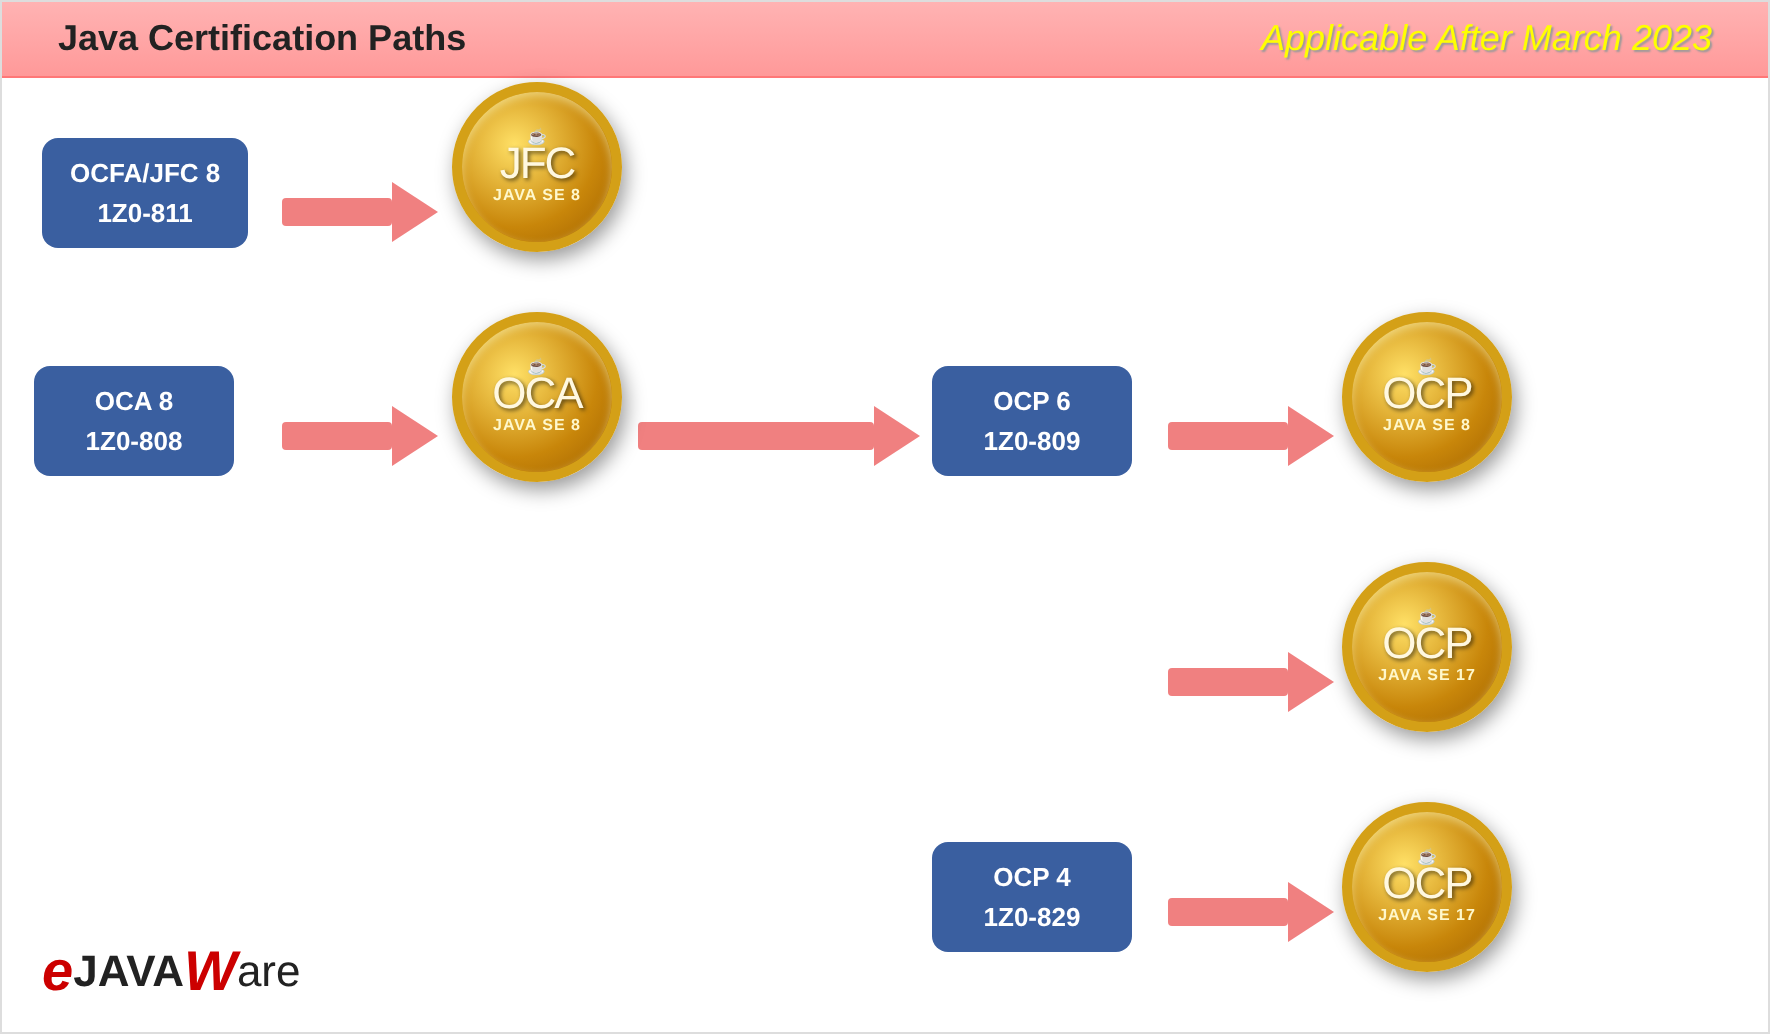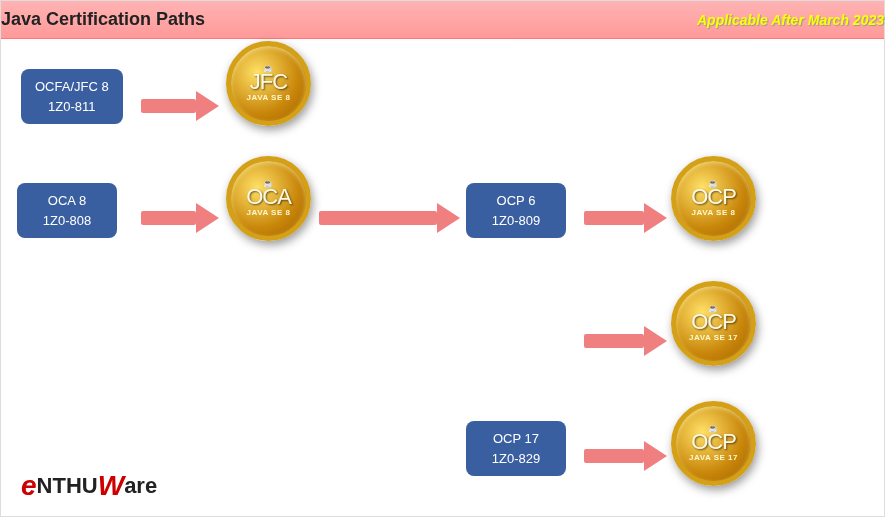--- a/index.html
+++ b/index.html
@@ -16,51 +16,51 @@
       width: 885px;
       height: 517px;
       background: white;
       position: relative;
       border: 1px solid #ddd;
     }
 
     
     .header {
       background: linear-gradient(to bottom, #ffb3b3, #ff9999);
-      padding: 8px 0;
+      padding: 8px 28px;
       display: flex;
       justify-content: space-between;
       align-items: center;
       border-bottom: 1px solid #ff7777;
     }
 
     .header-title {
       font-size: 18px;
       font-weight: bold;
       color: #222;
     }
 
     .header-subtitle {
-      font-size: 14px;
-      font-weight: bold;
+      font-size: 18px;
+      font-weight: normal;
       font-style: italic;
       color: #ffff00;
       text-shadow: 1px 1px 1px #999;
       text-align: right;
     }
 
     
     .blue-box {
       background: #3a5fa0;
       color: white;
       border-radius: 8px;
       padding: 8px 14px;
       text-align: center;
       font-size: 13px;
-      font-weight: normal;
+      font-weight: bold;
       line-height: 1.5;
       display: inline-block;
       min-width: 100px;
     }
 
     
     .medal {
       width: 85px;
       height: 85px;
       border-radius: 50%;
@@ -168,21 +168,21 @@
     <span>1Z0-808</span>
   </div>
 
   <div class="blue-box box-ocp8">
     <span>OCP 6</span><br>
     <span>1Z0-809</span>
   </div>
 
 
   <div class="blue-box box-ocp17">
-    <span>OCP 17</span><br>
+    <span>OCP 4</span><br>
     <span>1Z0-829</span>
   </div>
 
   <div style="position:absolute; top:88px; left:140px;">
     <svg width="80" height="34" viewBox="0 0 80 34">
       <defs>
         <marker id="arrowhead1" markerWidth="10" markerHeight="7" refX="9" refY="3.5" orient="auto">
           <polygon points="0 0, 10 3.5, 0 7" fill="#f08080"></polygon>
         </marker>
       </defs>
@@ -261,18 +261,18 @@
   <div class="medal medal-ocp17">
     <div class="medal-inner">
       <div class="steam">☕</div>
       <div class="medal-text">OCP</div>
       <div class="medal-text-sm">JAVA SE 17</div>
     </div>
   </div>
 
   <div class="logo">
     <span class="logo-e" style="font-style:italic; color:#cc0000; font-size:28px; font-weight:bold;">e</span>
-    <span class="logo-nthu" style="color:#222; font-size:22px; font-weight:bold;">NTHU</span>
+    <span class="logo-nthu" style="color:#222; font-size:22px; font-weight:bold;">JAVA</span>
     <span class="logo-w" style="font-style:italic; color:#cc0000; font-size:28px; font-weight:bold;">W</span>
-    <span class="logo-are" style="color:#222; font-size:22px; font-weight:bold;">are</span>
+    <span class="logo-are" style="color:#222; font-size:22px; font-weight:normal;">are</span>
   </div>
 
 </div>
 
 </body></html>

